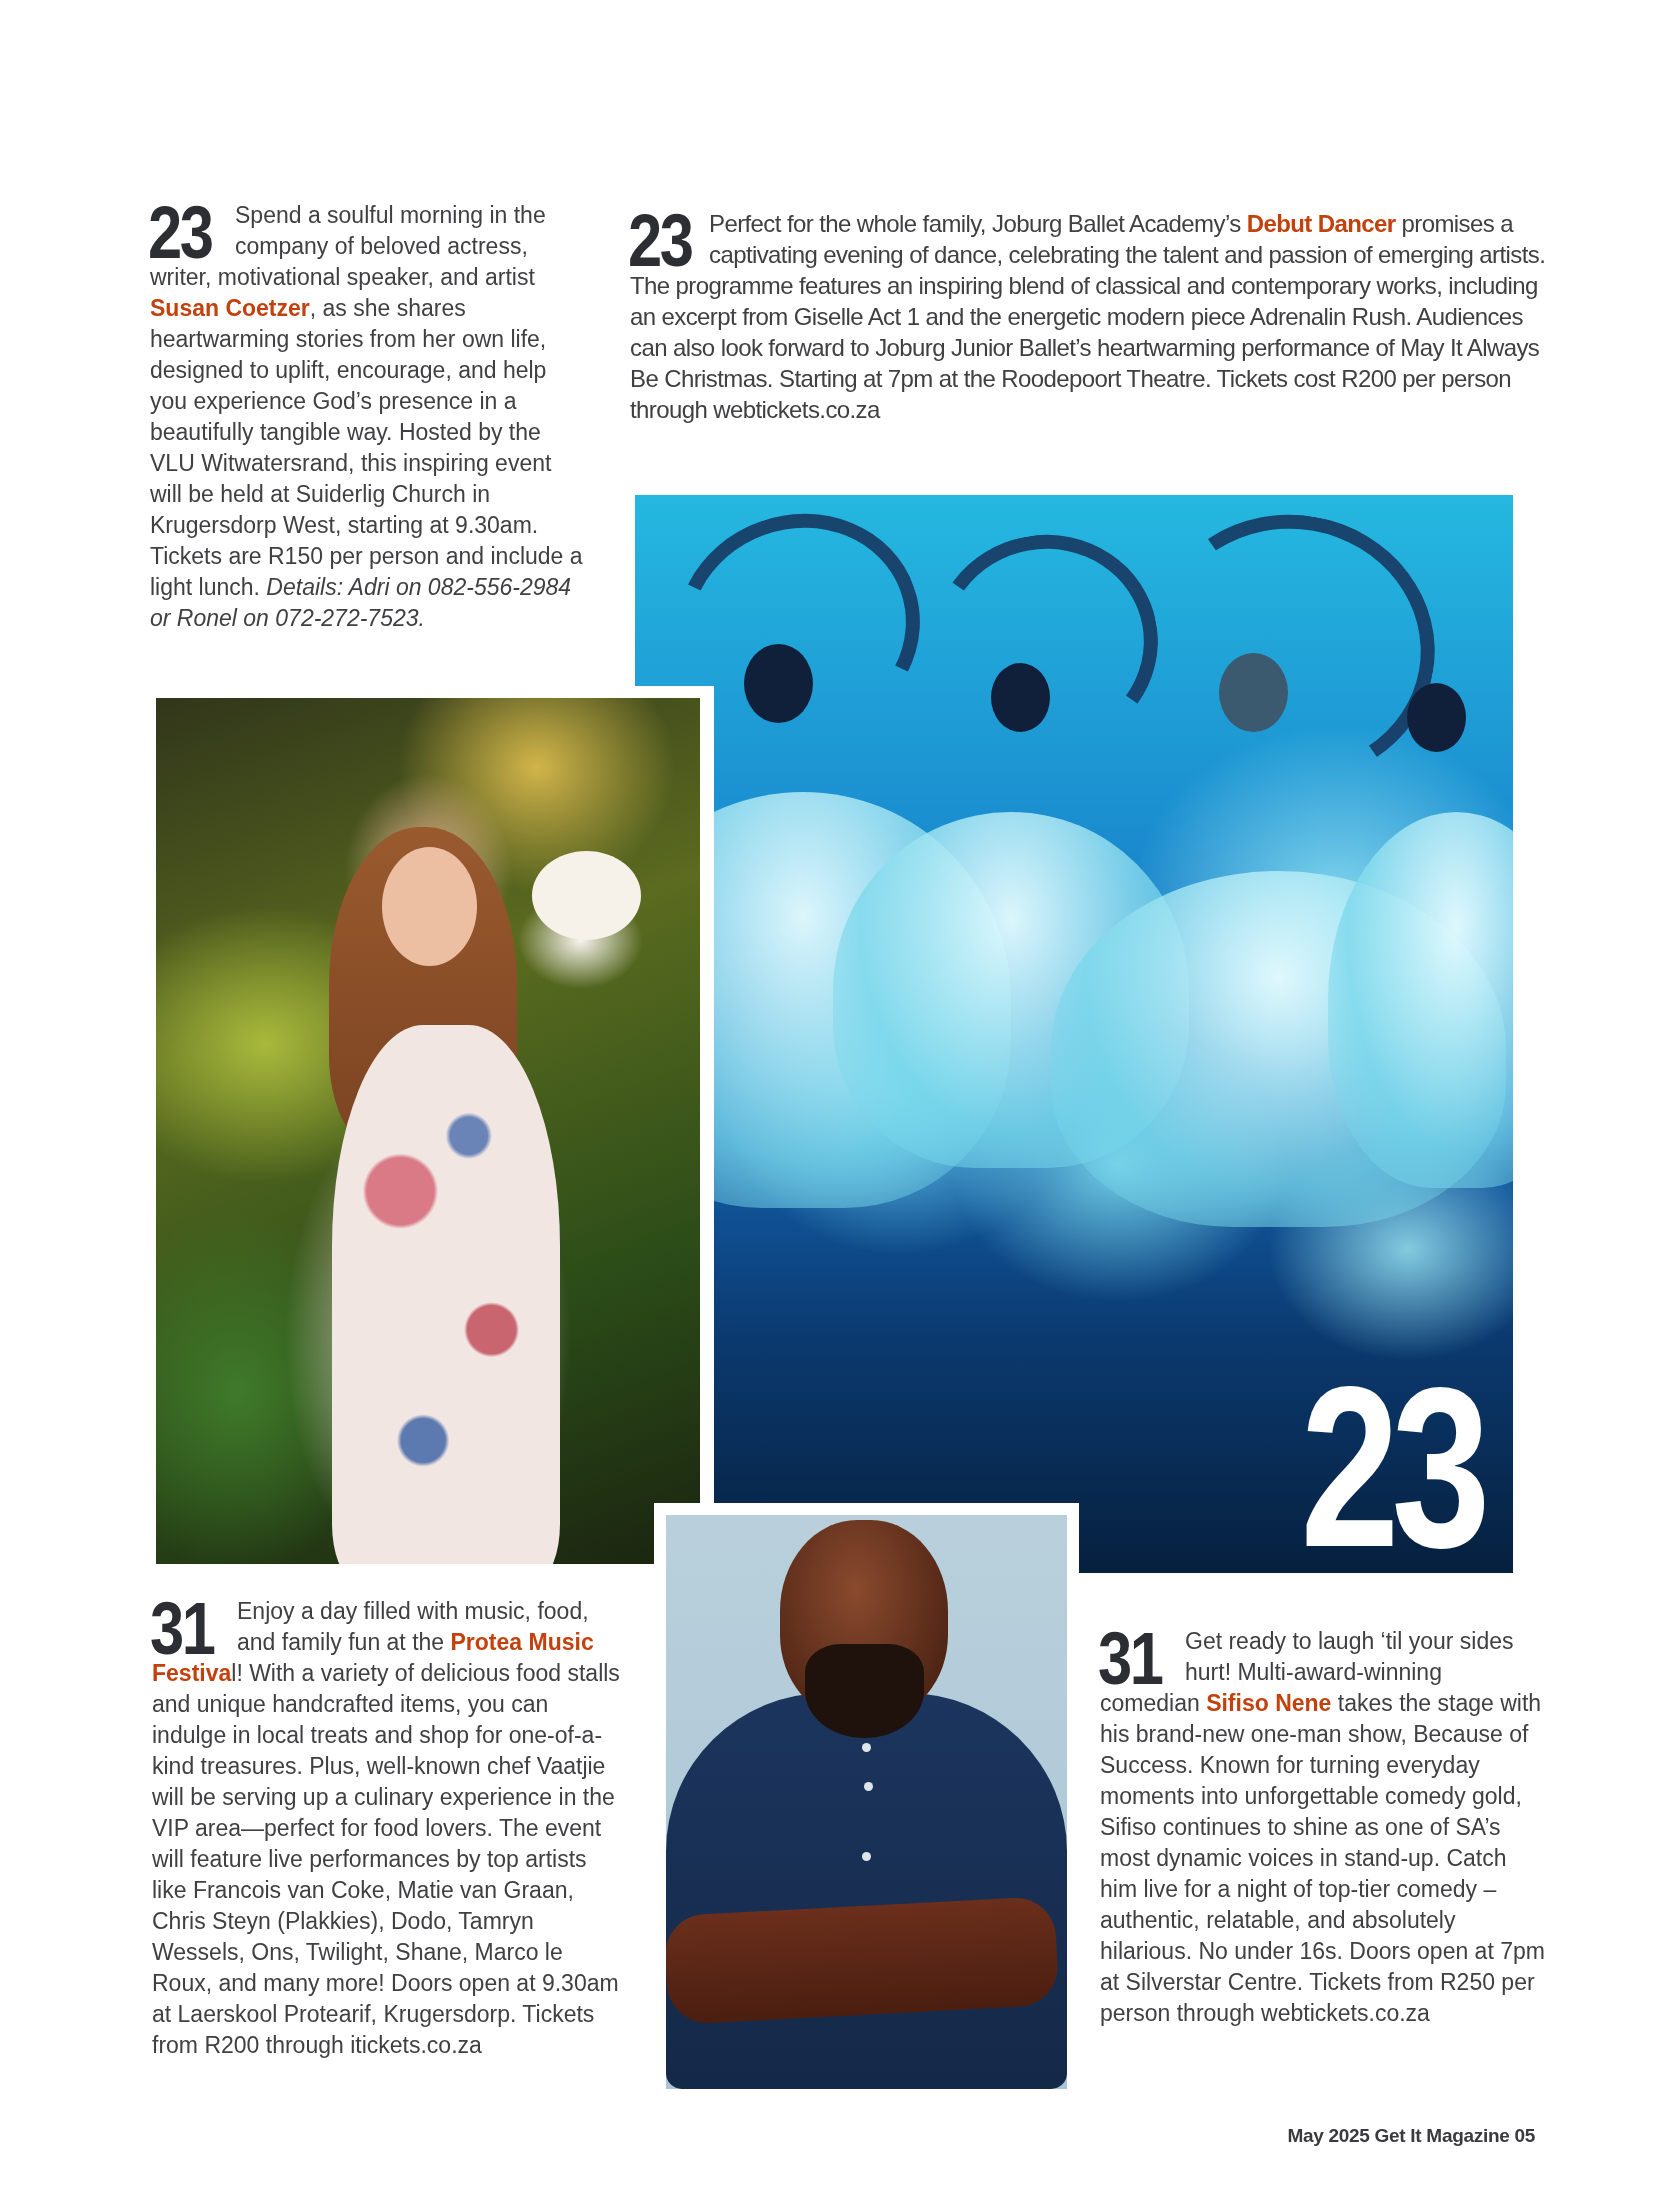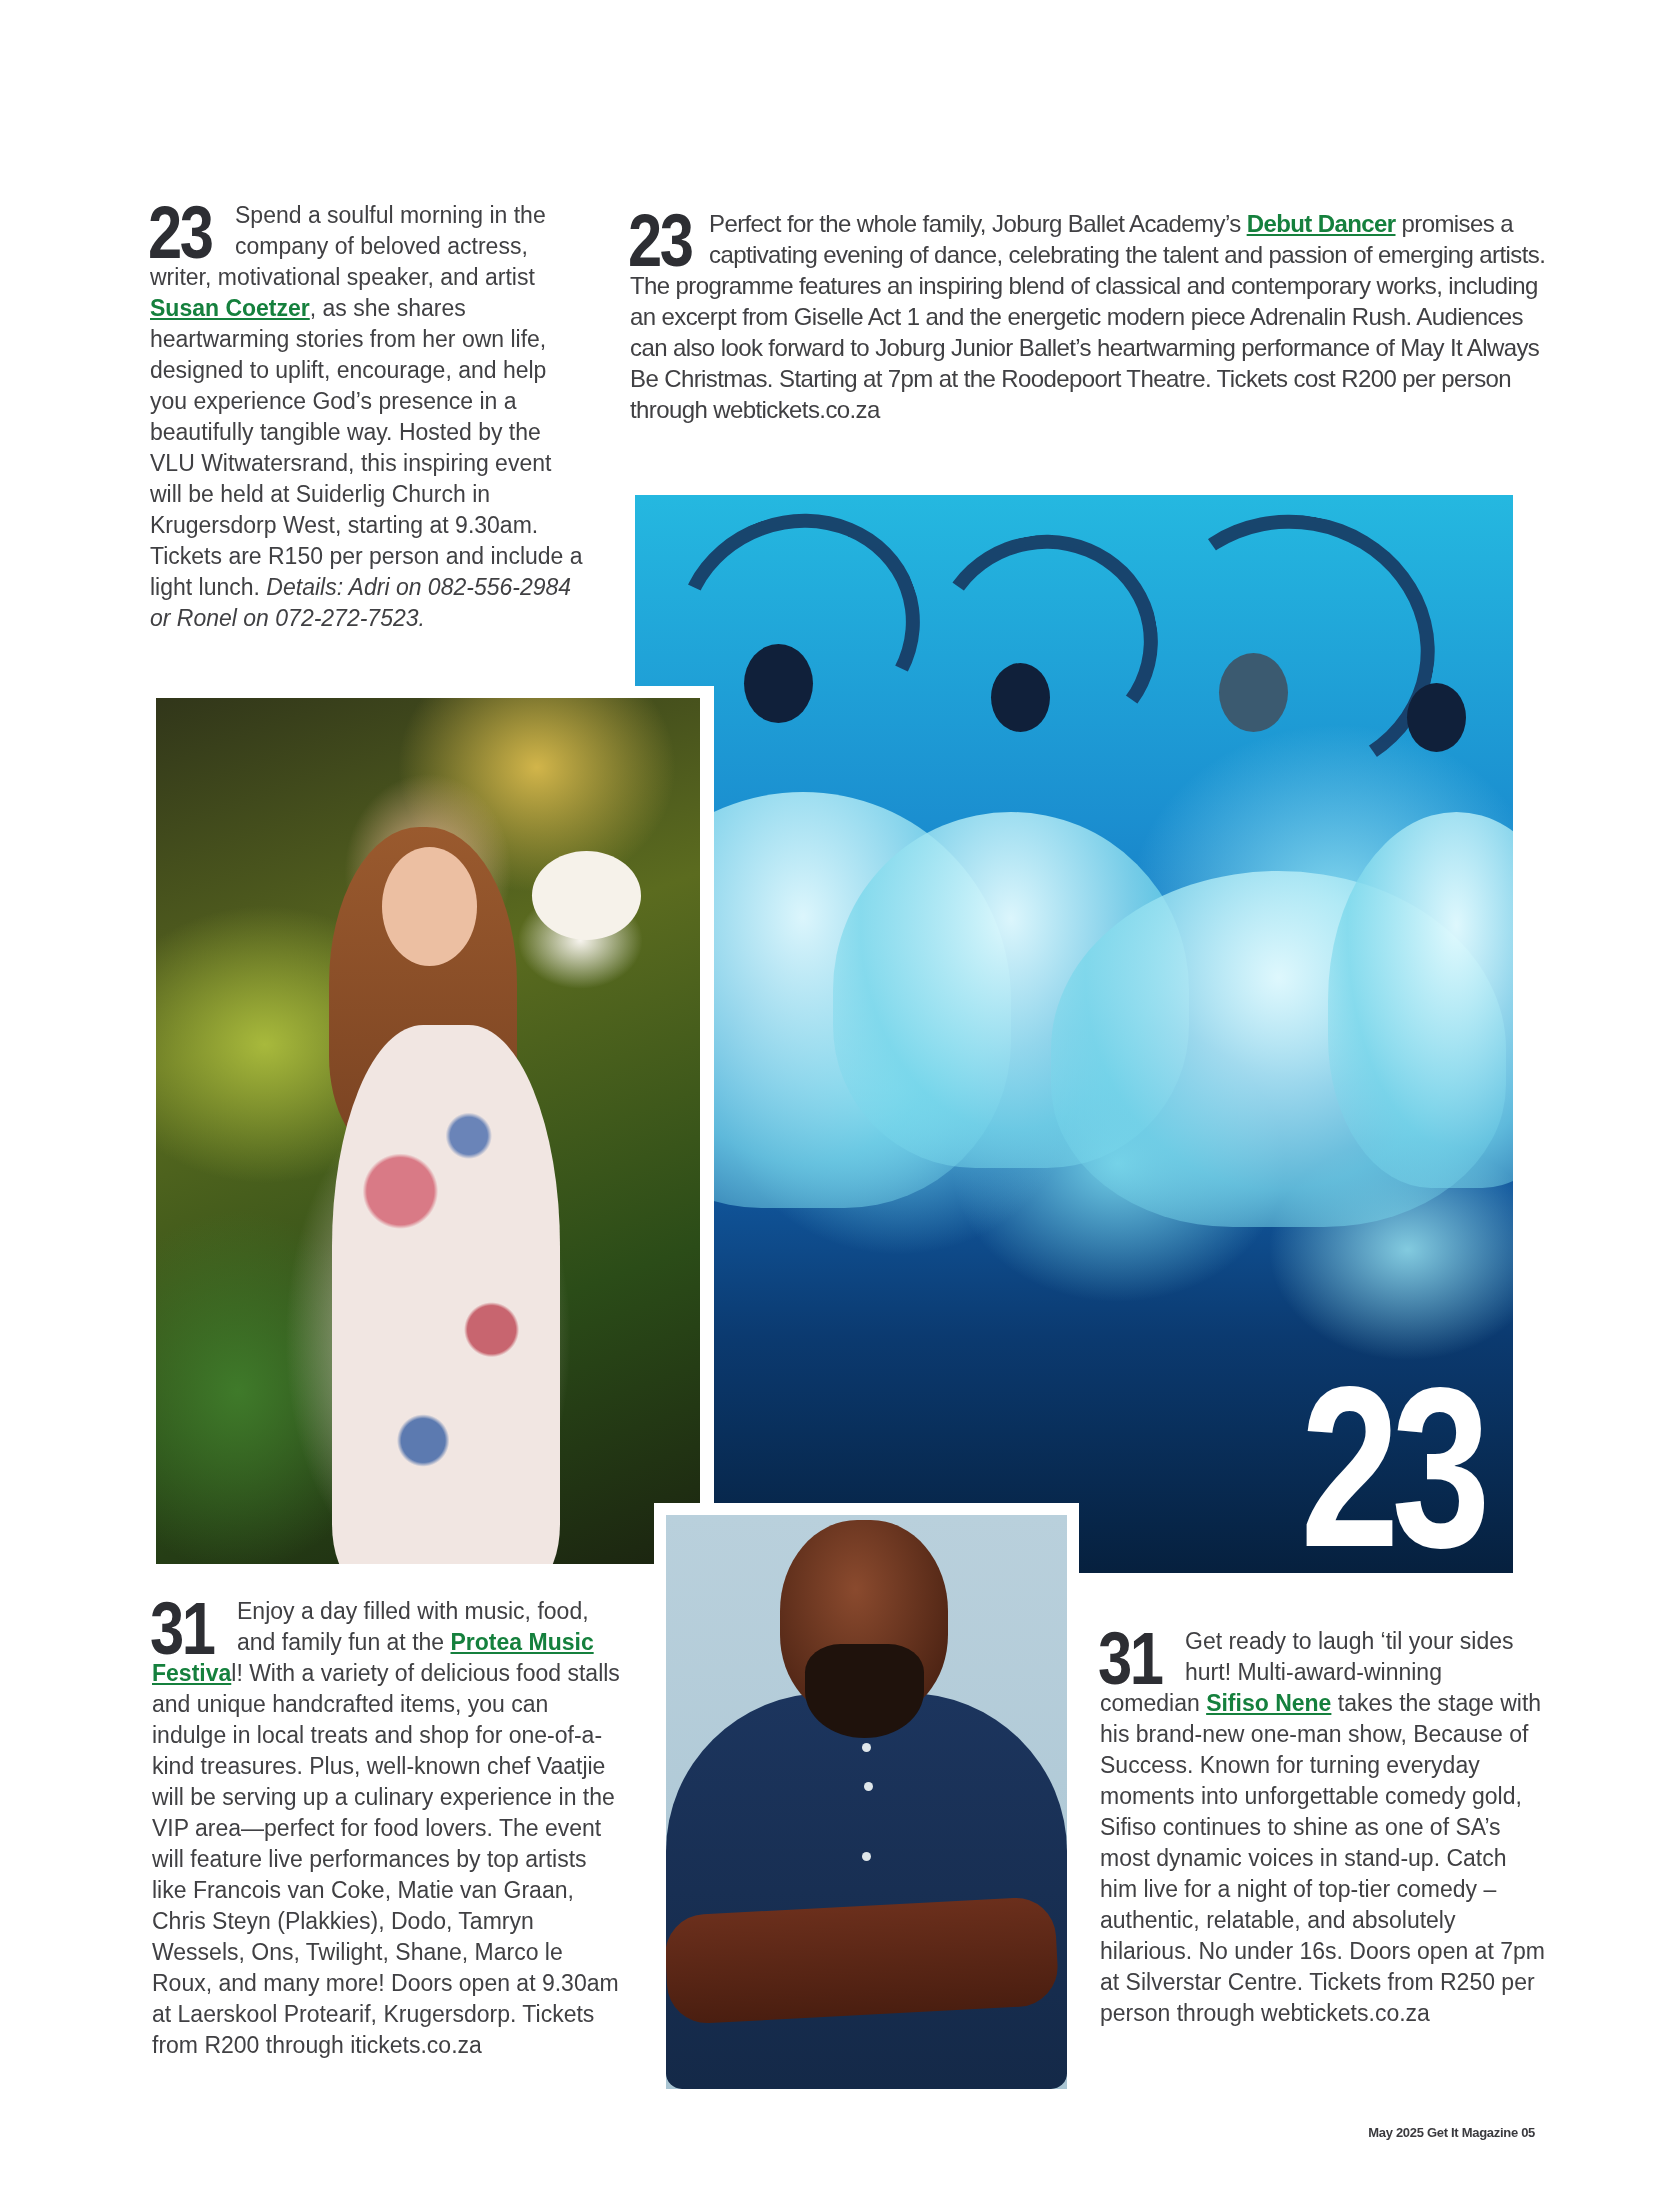--- a/index.html
+++ b/index.html
@@ -2,21 +2,21 @@
 <html><head>
   <meta charset="utf-8">
   <style>
     html, body { margin: 0; padding: 0; background: #ffffff; }
     body {
       width: 1679px; height: 2202px; position: relative; overflow: hidden;
       font-family: "Liberation Sans", "DejaVu Sans", sans-serif;
       color: #3a3a3c;
     }
     .story { position: absolute; font-size: 23px; line-height: 31px; color: #404043; }
-    .story b { color: #15803d; font-weight: bold; text-decoration: underline; }
+    .story b { color: #c2410c; font-weight: bold; }
     .story i { font-style: italic; }
     .dropnum {
       float: left; font-family: "Liberation Sans Narrow", "Liberation Sans", sans-serif;
       font-weight: bold; font-size: 75px; line-height: 57px; color: #2d2e33;
       margin: 4px 10px -4px -2px; letter-spacing: -3px;
       transform: scaleX(0.82); transform-origin: left top;
       width: 77px;
     }
     .narrow { font-size: 24px; line-height: 31px; letter-spacing: -0.6px; }
     .narrow .dropnum { margin-right: 4px; }
@@ -69,21 +69,21 @@
     }
     .man-head { position: absolute; border-radius: 46% 46% 42% 42%; background: radial-gradient(ellipse at 45% 35%, #8a4a2e, #4e2414 80%); }
     .beard { position: absolute; border-radius: 30% 30% 50% 50%; background: #1f120c; }
     .shirt { position: absolute; border-radius: 40% 40% 4% 4%; background: linear-gradient(180deg, #1c355e, #142948); }
     .arms { position: absolute; border-radius: 40px; background: linear-gradient(180deg, #6b2f1c, #4a1e10); }
     .btn { position: absolute; width: 9px; height: 9px; border-radius: 50%; background: #dfe6ea; }
 
     .footer {
       position: absolute; right: 144px; top: 2125px;
       font-family: "Liberation Sans Narrow", "Liberation Sans", sans-serif;
-      font-weight: bold; font-size: 13px; color: #3a3a3e; letter-spacing: -0.3px; padding-left: 24px;
+      font-weight: bold; font-size: 19px; color: #3a3a3e; letter-spacing: -0.3px; padding-left: 24px;
     }
   </style>
 </head>
 <body>
 
 <div class="story" style="left:150px; top:200px; width:436px;">
   <span class="dropnum">23</span>
   <span>Spend a soulful morning in the company of beloved actress, writer, motivational speaker, and artist </span><b>Susan Coetzer</b><span>, as she shares heartwarming stories from her own life, designed to uplift, encourage, and help you experience God’s presence in a beautifully tangible way. Hosted by the VLU Witwatersrand, this inspiring event will be held at Suiderlig Church in Krugersdorp West, starting at 9.30am. Tickets are R150 per person and include a light lunch. </span><i>Details: Adri on 082-556-2984 or Ronel on 072-272-7523.</i>
 </div>
 

